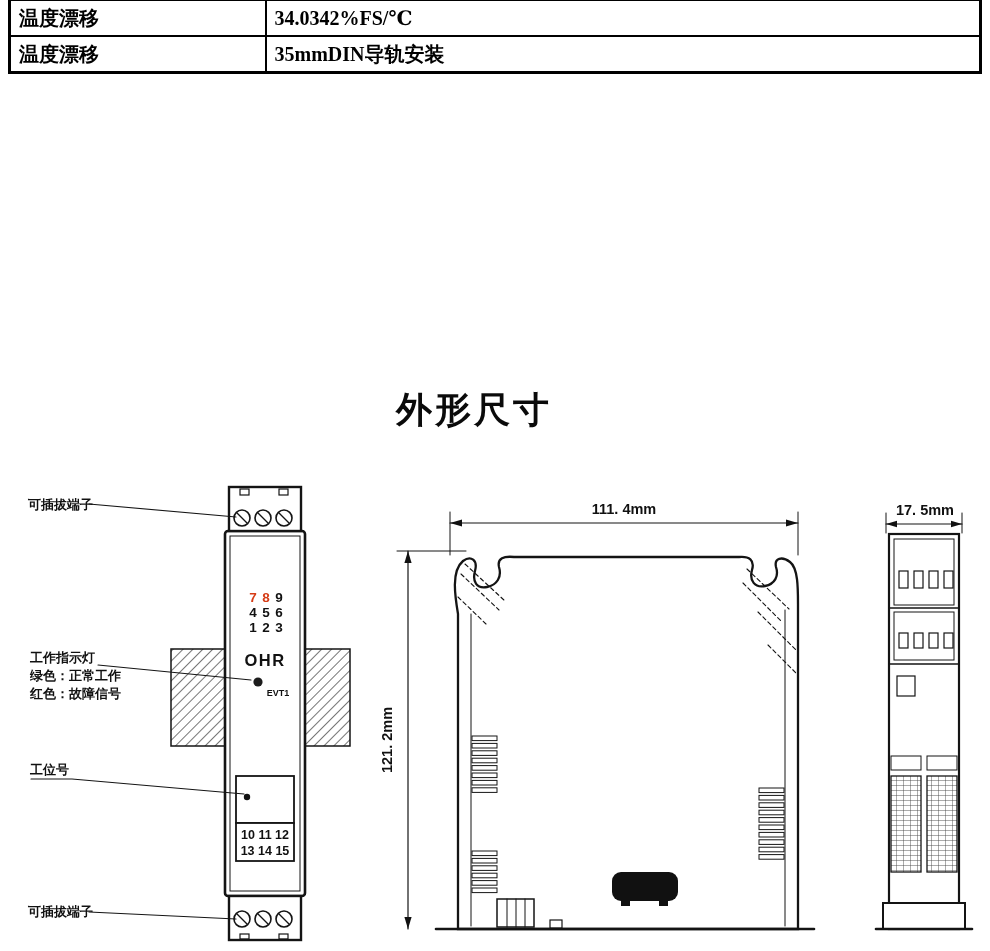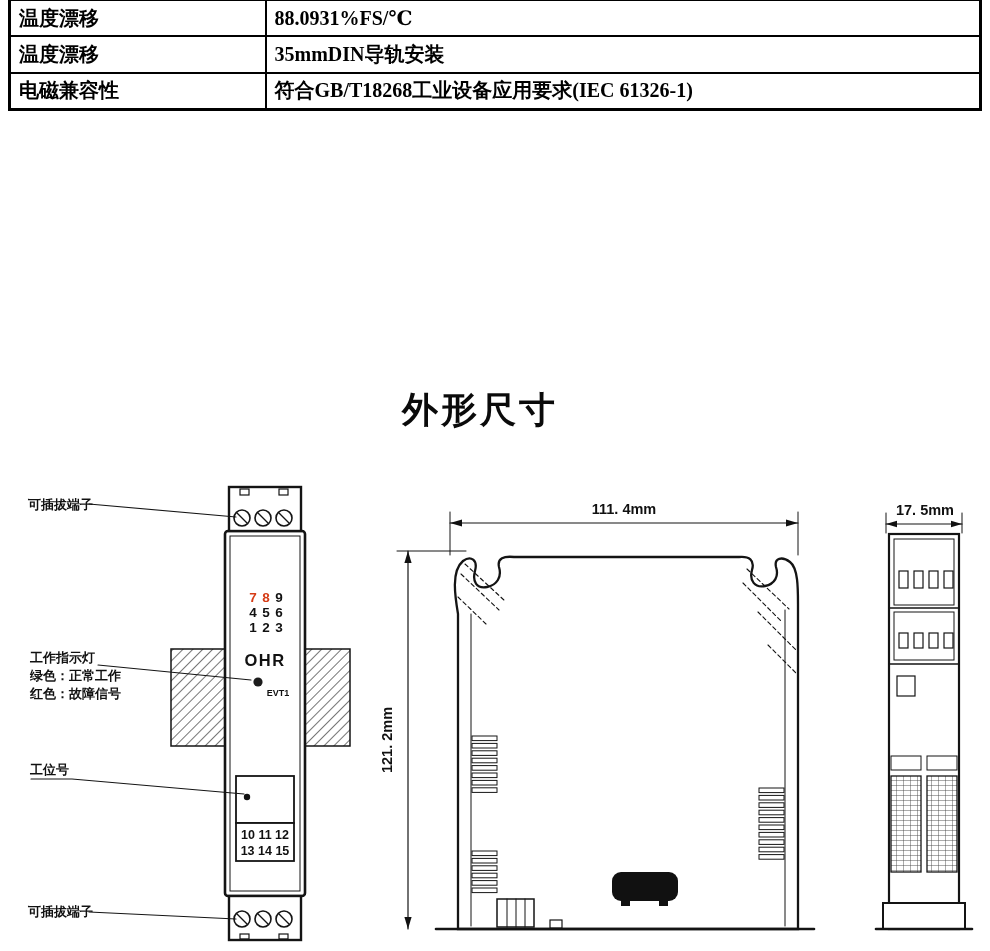--- a/index.html
+++ b/index.html
@@ -15,47 +15,43 @@
     table-layout:fixed;
   }
   .spec-table td {
     border:2.4px solid #000; height:36.5px; vertical-align:middle;
     padding:0 4px 0 8px; white-space:nowrap; overflow:hidden;
   }
   .spec-table td.c1 { width:256px; }
 
   
   .title {
-    position:absolute; top:386px; left:8px; width:944px; text-align:center;
+    position:absolute; top:386px; left:2px; width:944px; text-align:center;
     font-size:36px; font-weight:bold; letter-spacing:3px; color:#0a0a0a;
     font-family:"Liberation Sans", sans-serif;
   }
 
   
   .drawing { position:absolute; top:481px; left:0; }
   .callout { font-size:13px; font-weight:bold; }
   .dimtxt  { font-size:14.5px; font-weight:bold; }
   .numtxt  { font-size:13.5px; font-weight:bold; }
 </style>
 </head>
 <body>
 
 <table class="spec-table">
   <tbody>
     <tr>
       <td class="c1">温度漂移</td>
-      <td>88.0931%FS/℃</td>
+      <td>34.0342%FS/℃</td>
     </tr>
     <tr>
       <td class="c1">温度漂移</td>
       <td>35mmDIN导轨安装</td>
-    </tr>
-    <tr>
-      <td class="c1">电磁兼容性</td>
-      <td>符合GB/T18268工业设备应用要求(IEC 61326-1)</td>
     </tr>
   </tbody>
 </table>
 
 <div class="title">外形尺寸</div>
 
 <svg class="drawing" width="990" height="470" viewBox="0 481 990 470" xmlns="http://www.w3.org/2000/svg">
   <defs>
     <pattern id="hatch" width="7" height="7" patternUnits="userSpaceOnUse" patternTransform="rotate(45)">
       <rect width="7" height="7" fill="#ffffff"></rect>

